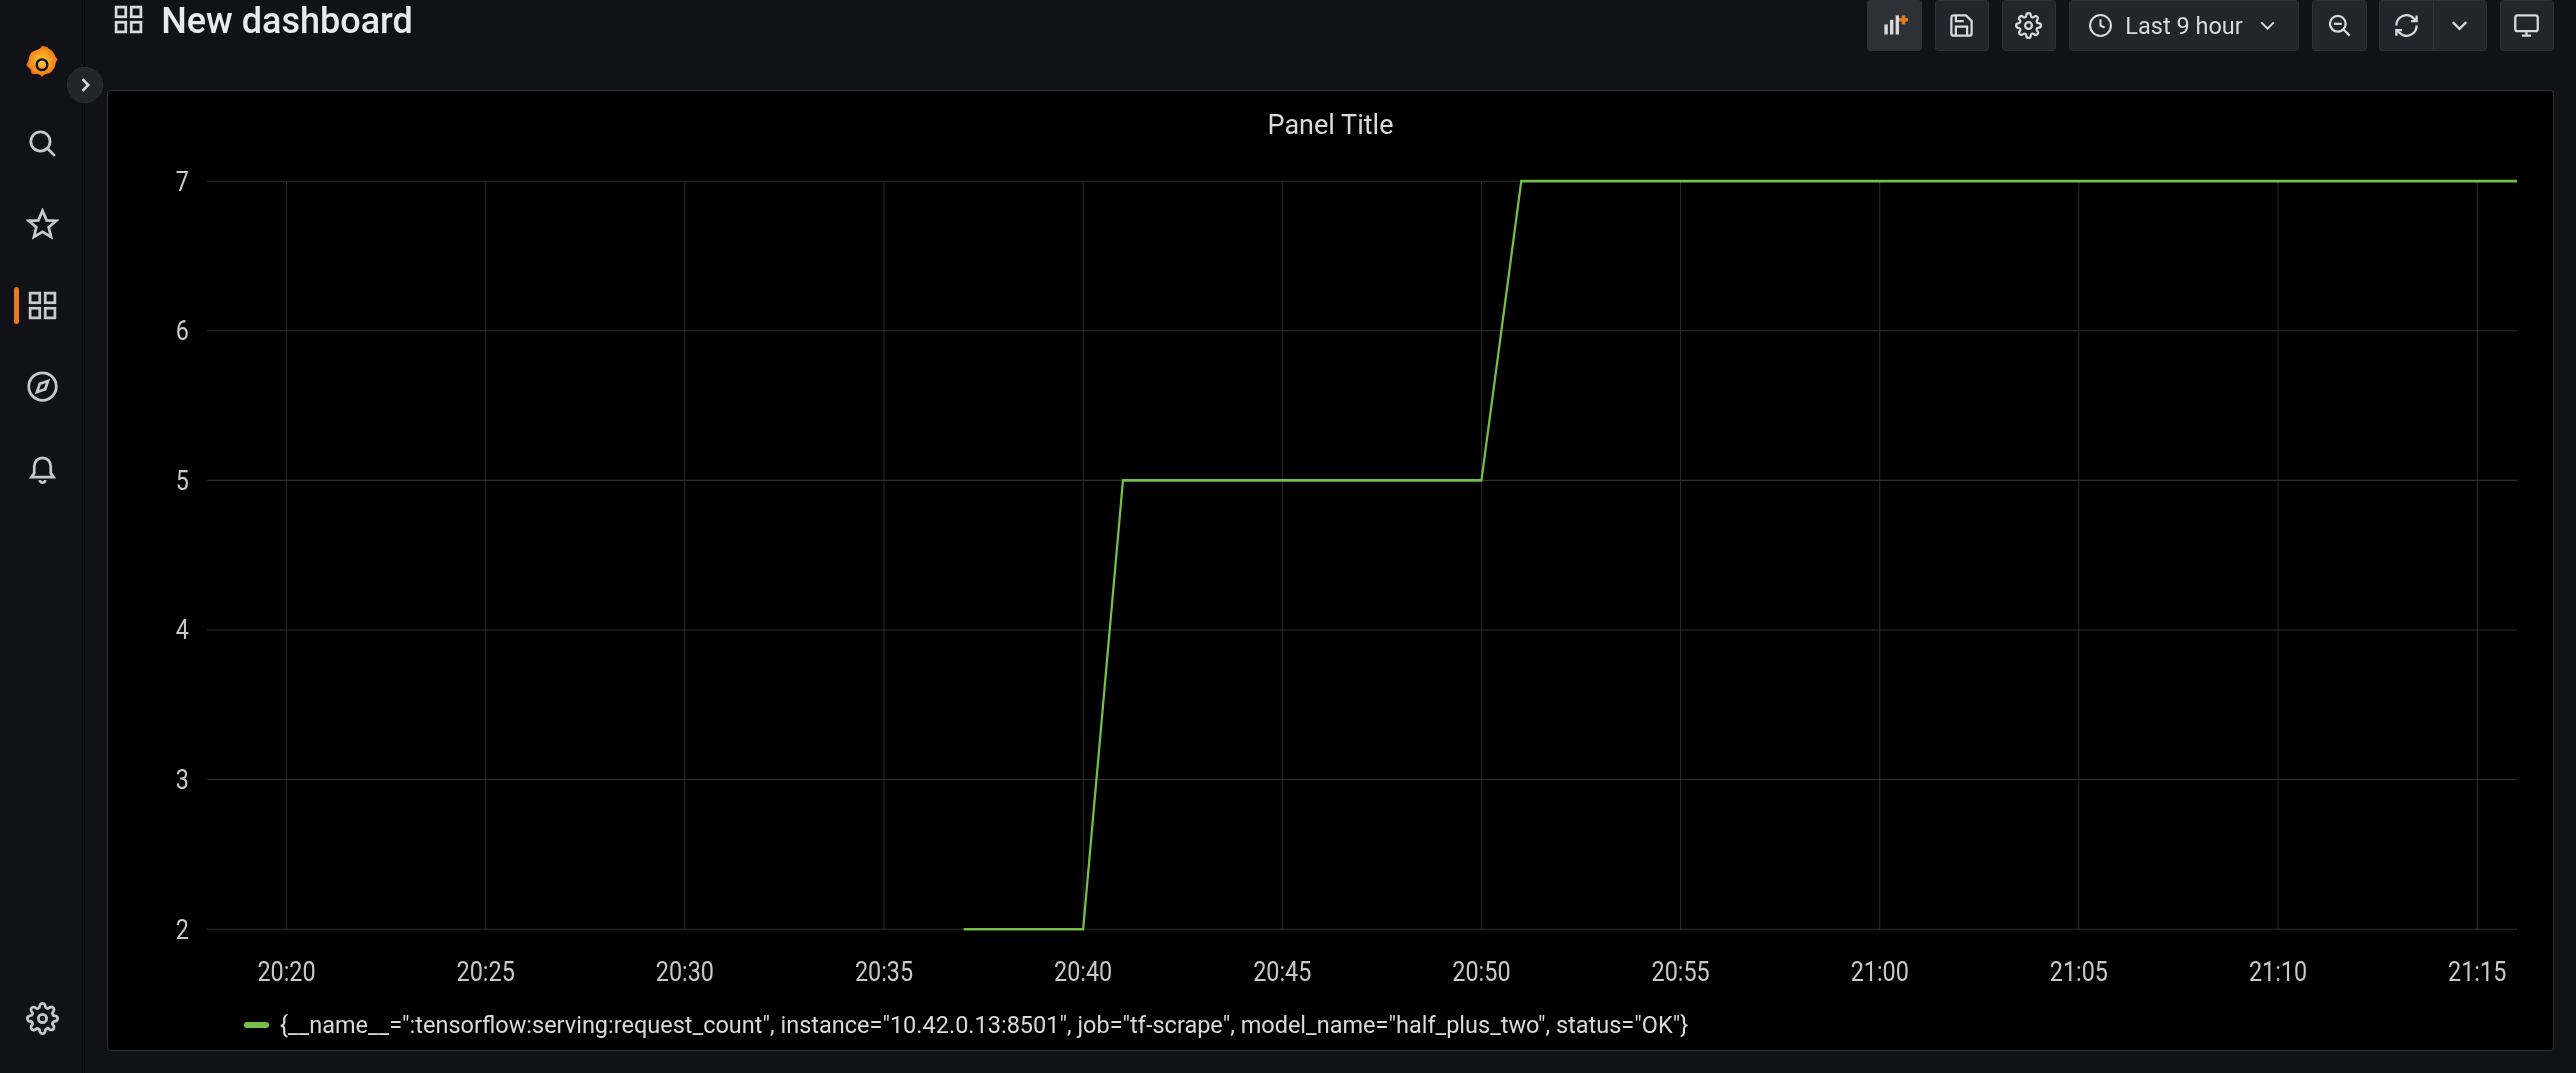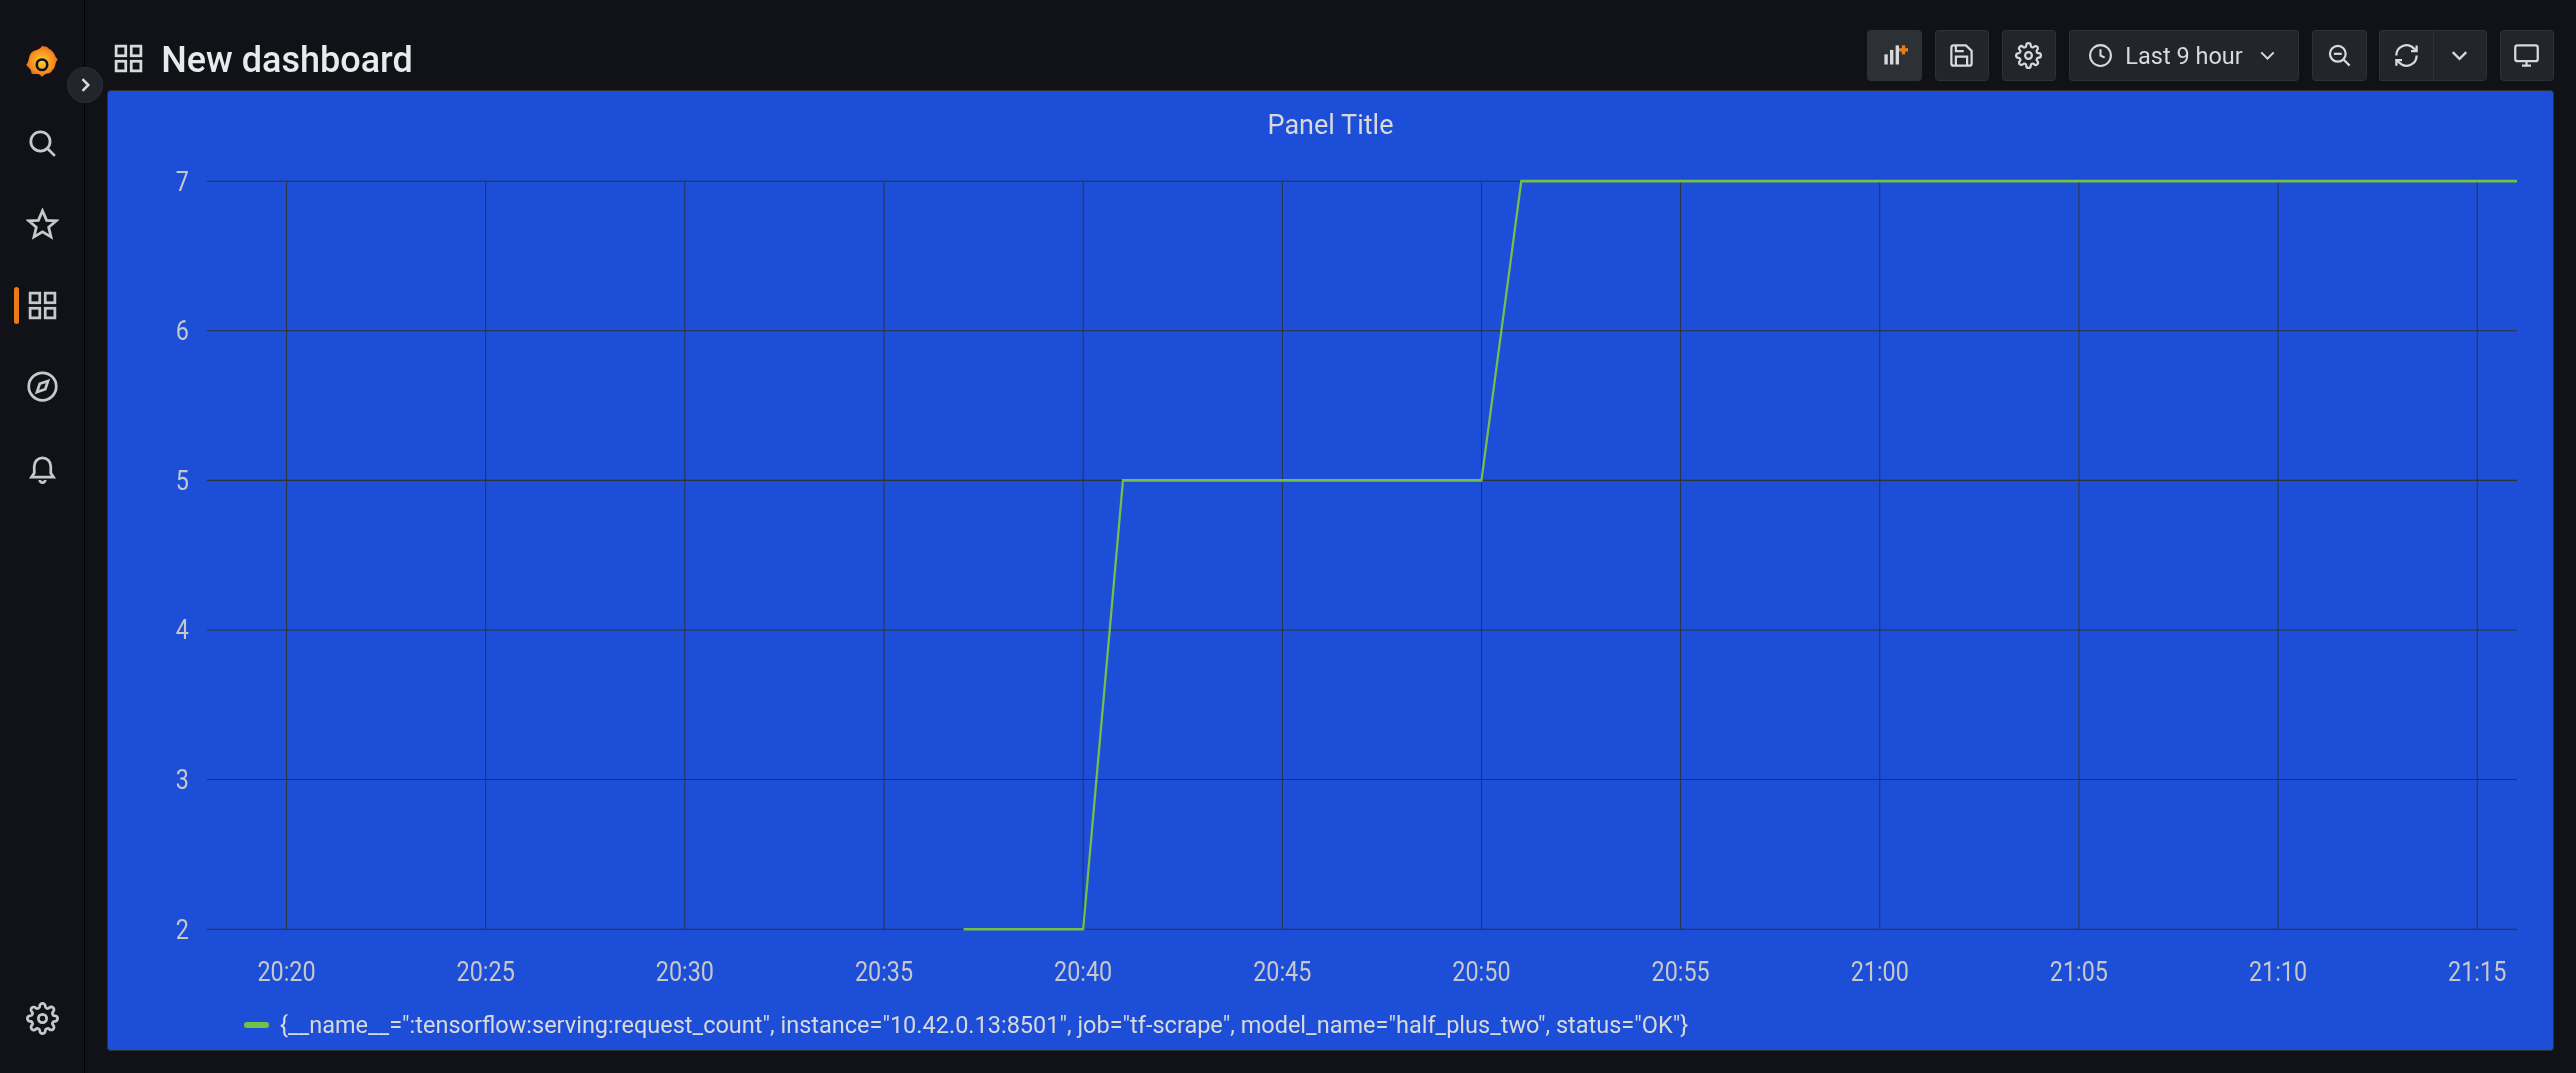--- a/index.html
+++ b/index.html
@@ -56,21 +56,21 @@
     flex: 1;
     display: flex;
     flex-direction: column;
     background: #111217;
     position: relative;
   }
   
   .toolbar {
     height: 81px;
     display: flex;
-    align-items: flex-end;
+    align-items: flex-start;
     padding: 0 22px 0 27px;
     gap: 12.7px;
   }
   .title-group {
     display: flex;
     align-items: center;
     gap: 16.3px;
     flex: 1;
   }
   .title-group .grid-icon svg { width: 33px; height: 33px; stroke:#d8d9da; fill:none; stroke-width:2;}
@@ -128,21 +128,21 @@
   }
   .expand-handle svg { width:20px; height:20px; stroke:#d8d9da; fill:none; stroke-width:3;}
   
   .panel-wrap {
     flex: 1;
     padding: 9px 22px 22px 22px;
   }
   .panel {
     width: 100%;
     height: 100%;
-    background: #1d4ed8;
+    background: #000000;
     border: 0.9px solid #2c3235;
     border-radius: 3.6px;
     display:flex;
     flex-direction:column;
     padding: 12.7px 18px 11px 18px;
   }
   .panel-title {
     text-align: center;
     font-size: 27px;
     color: #d8d9da;

